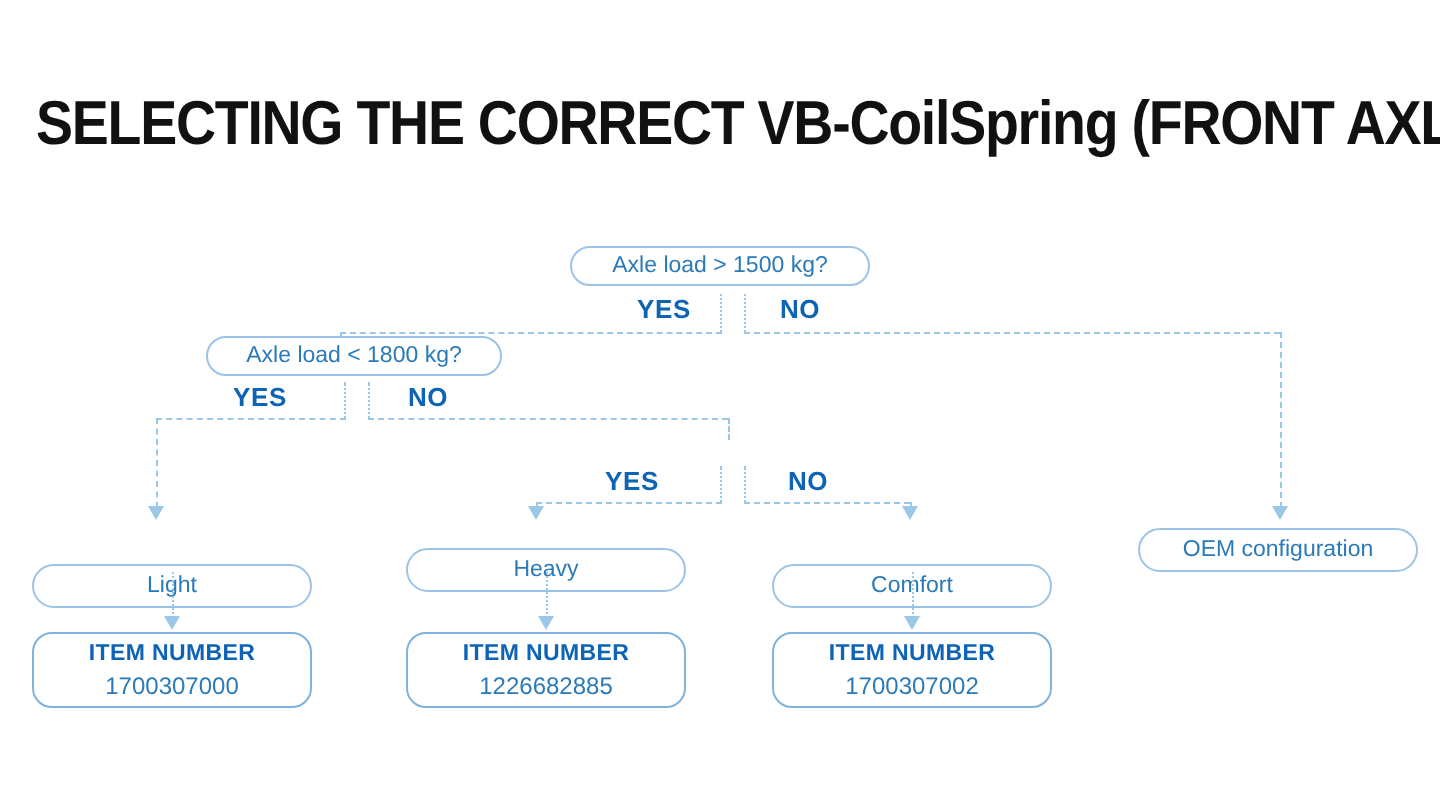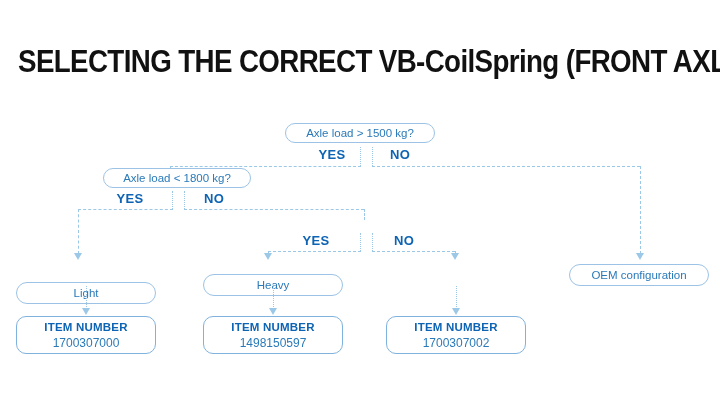--- a/index.html
+++ b/index.html
@@ -177,20 +177,23 @@
   <div class="arrow-down" style="left:450.5px; top:253px;"></div>
 
   <div class="node result" style="left:16px; top:262px; width:140px;">
     <span>Light</span>
   </div>
 
   <div class="node result" style="left:203px; top:254px; width:140px;text-align:center;">
     <span>Heavy</span>
   </div>
 
+  <div class="node result" style="left:386px; top:262px; width:140px;">
+    <span>Comfort</span>
+  </div>
 
   <div class="node result" style="left:569px; top:244px; width:140px;">
     <span>OEM configuration</span>
   </div>
 
   <div class="conn dense-v" style="left:86px; top:286px; height:23px;"></div>
   <div class="arrow-down" style="left:81.5px; top:308px;"></div>
 
   <div class="conn dense-v" style="left:273px; top:286px; height:23px;"></div>
   <div class="arrow-down" style="left:268.5px; top:308px;"></div>
@@ -198,21 +201,21 @@
   <div class="conn dense-v" style="left:456px; top:286px; height:23px;"></div>
   <div class="arrow-down" style="left:451.5px; top:308px;"></div>
 
   <div class="node item" style="left:16px; top:316px; width:140px;">
     <div class="item-title">ITEM NUMBER</div>
     <div class="item-number">1700307000</div>
   </div>
 
   <div class="node item" style="left:203px; top:316px; width:140px;">
     <div class="item-title">ITEM NUMBER</div>
-    <div class="item-number">1498150597</div>
+    <div class="item-number">1226682885</div>
   </div>
 
   <div class="node item" style="left:386px; top:316px; width:140px;">
     <div class="item-title">ITEM NUMBER</div>
     <div class="item-number">1700307002</div>
   </div>
 
 </div>
 
 </body></html>

